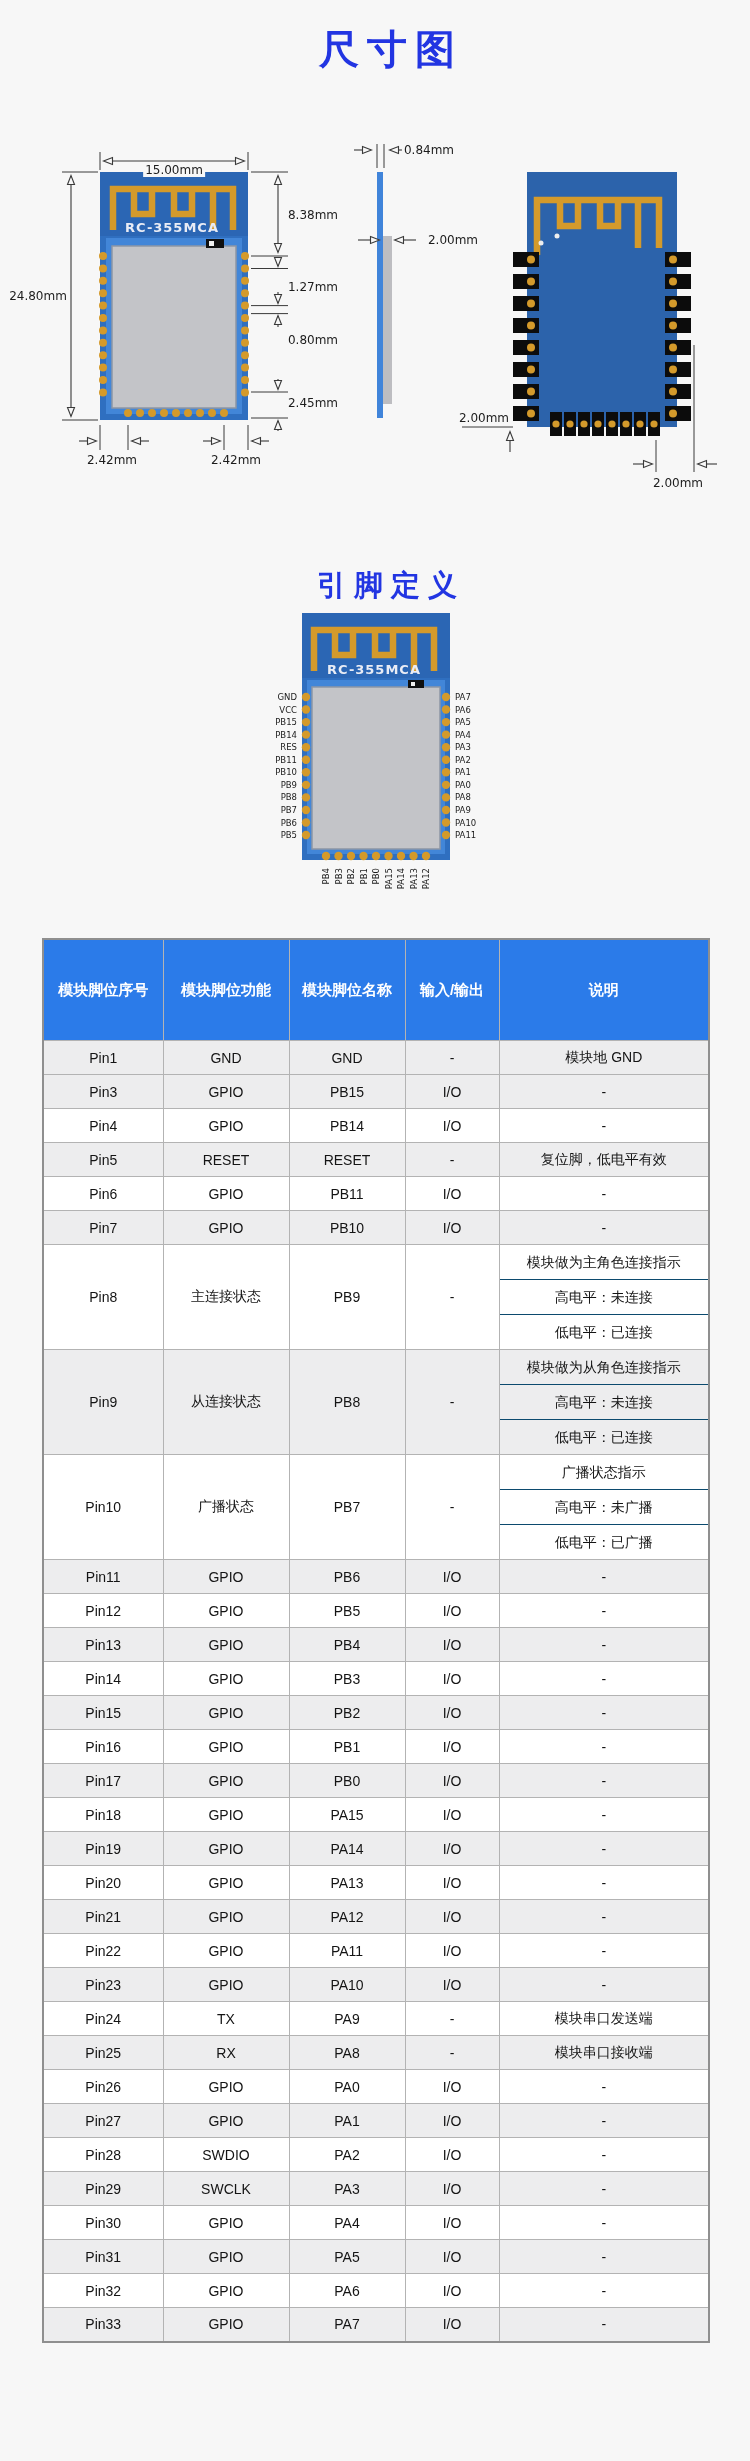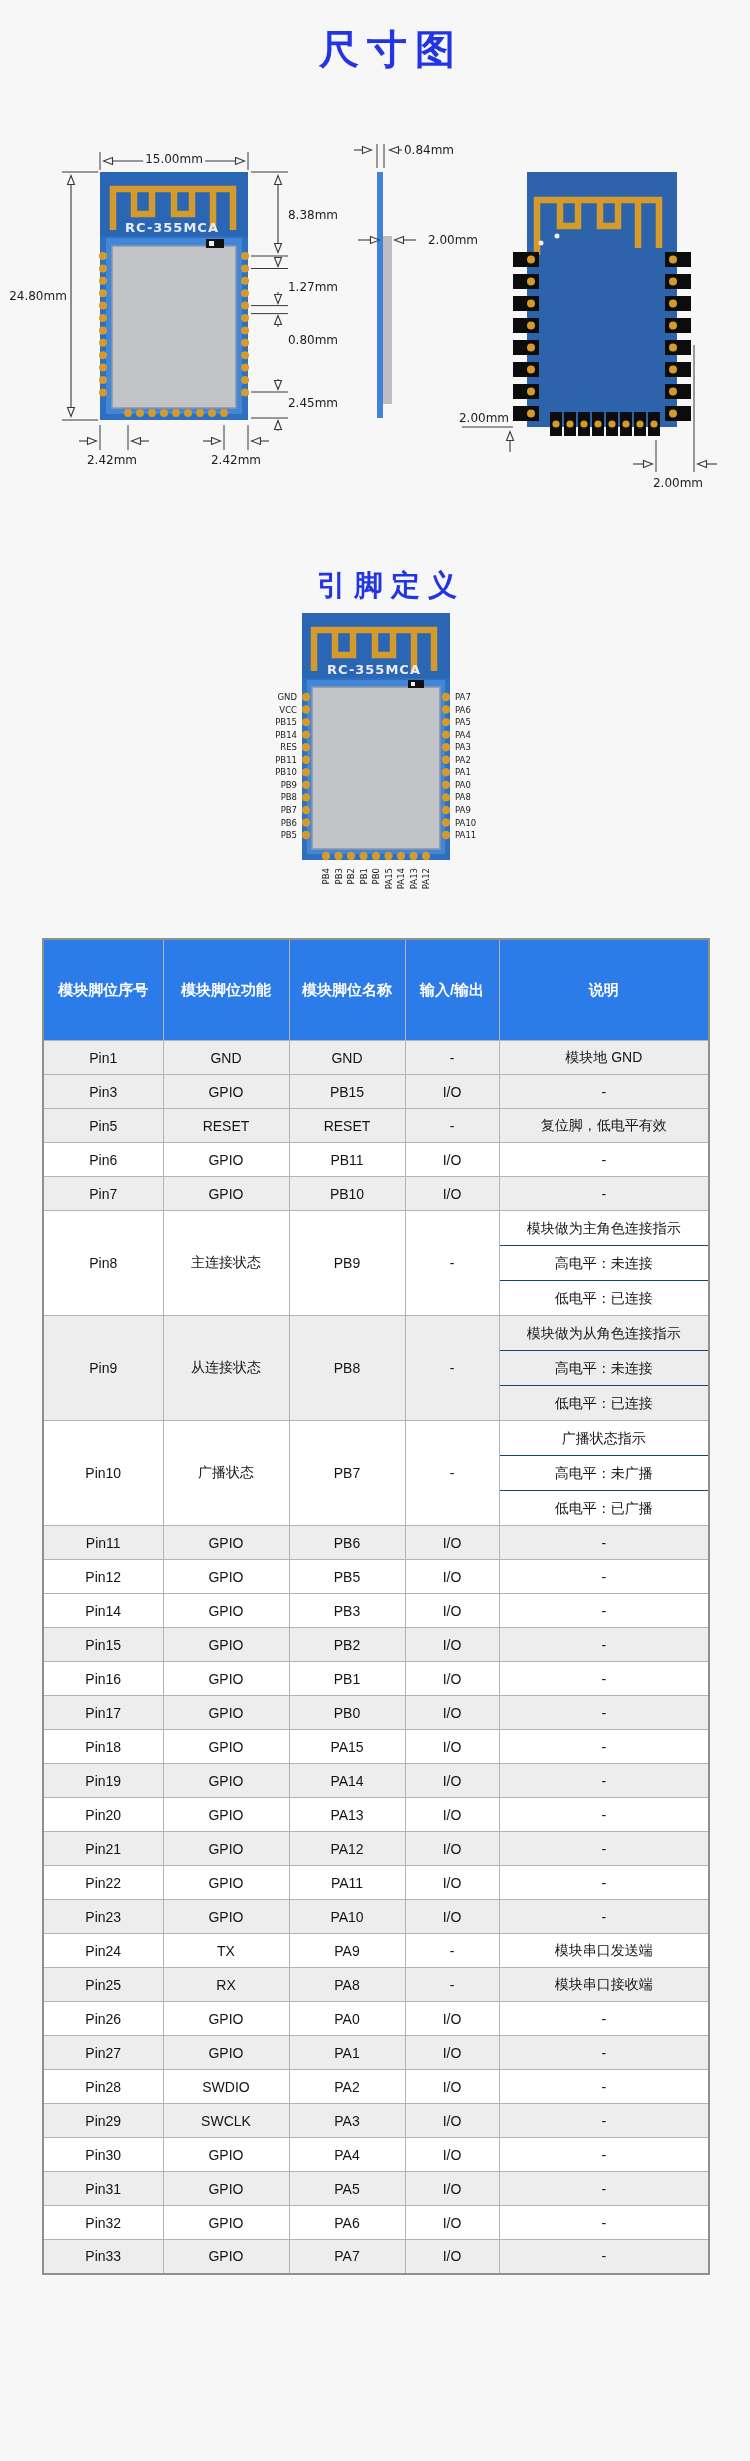--- a/index.html
+++ b/index.html
@@ -205,21 +205,21 @@
         <rect x="606" y="272" width="12" height="24" fill="#0c0c0c"></rect>
         <circle cx="612" cy="284" r="3.6" fill="#d49a2b"></circle>
         <rect x="620" y="272" width="12" height="24" fill="#0c0c0c"></rect>
         <circle cx="626" cy="284" r="3.6" fill="#d49a2b"></circle>
         <rect x="634" y="272" width="12" height="24" fill="#0c0c0c"></rect>
         <circle cx="640" cy="284" r="3.6" fill="#d49a2b"></circle>
         <rect x="648" y="272" width="12" height="24" fill="#0c0c0c"></rect>
         <circle cx="654" cy="284" r="3.6" fill="#d49a2b"></circle>
       </svg>
 
-    <span class="dimlbl" style="left:174px;top:19px">15.00mm</span>
+    <span class="dimlbl" style="left:174px;top:30px">15.00mm</span>
     <span class="dimlbl" style="left:38px;top:156px">24.80mm</span>
     <span class="dimlbl" style="left:313px;top:75px">8.38mm</span>
     <span class="dimlbl" style="left:313px;top:147px">1.27mm</span>
     <span class="dimlbl" style="left:313px;top:200px">0.80mm</span>
     <span class="dimlbl" style="left:313px;top:263px">2.45mm</span>
     <span class="dimlbl" style="left:112px;top:320px">2.42mm</span>
     <span class="dimlbl" style="left:236px;top:320px">2.42mm</span>
     <span class="dimlbl" style="left:429px;top:10px">0.84mm</span>
     <span class="dimlbl" style="left:453px;top:100px">2.00mm</span>
     <span class="dimlbl" style="left:484px;top:278px">2.00mm</span>
@@ -341,20 +341,27 @@
             <td>-</td>
             <td>模块地 GND</td>
           </tr>
           <tr class="shade">
             <td>Pin3</td>
             <td>GPIO</td>
             <td>PB15</td>
             <td>I/O</td>
             <td>-</td>
           </tr>
+          <tr>
+            <td>Pin4</td>
+            <td>GPIO</td>
+            <td>PB14</td>
+            <td>I/O</td>
+            <td>-</td>
+          </tr>
           <tr class="shade">
             <td>Pin5</td>
             <td>RESET</td>
             <td>RESET</td>
             <td>-</td>
             <td>复位脚，低电平有效</td>
           </tr>
           <tr>
             <td>Pin6</td>
             <td>GPIO</td>
@@ -409,20 +416,27 @@
             <td>I/O</td>
             <td>-</td>
           </tr>
           <tr>
             <td>Pin12</td>
             <td>GPIO</td>
             <td>PB5</td>
             <td>I/O</td>
             <td>-</td>
           </tr>
+          <tr class="shade">
+            <td>Pin13</td>
+            <td>GPIO</td>
+            <td>PB4</td>
+            <td>I/O</td>
+            <td>-</td>
+          </tr>
           <tr>
             <td>Pin14</td>
             <td>GPIO</td>
             <td>PB3</td>
             <td>I/O</td>
             <td>-</td>
           </tr>
           <tr class="shade">
             <td>Pin15</td>
             <td>GPIO</td>

